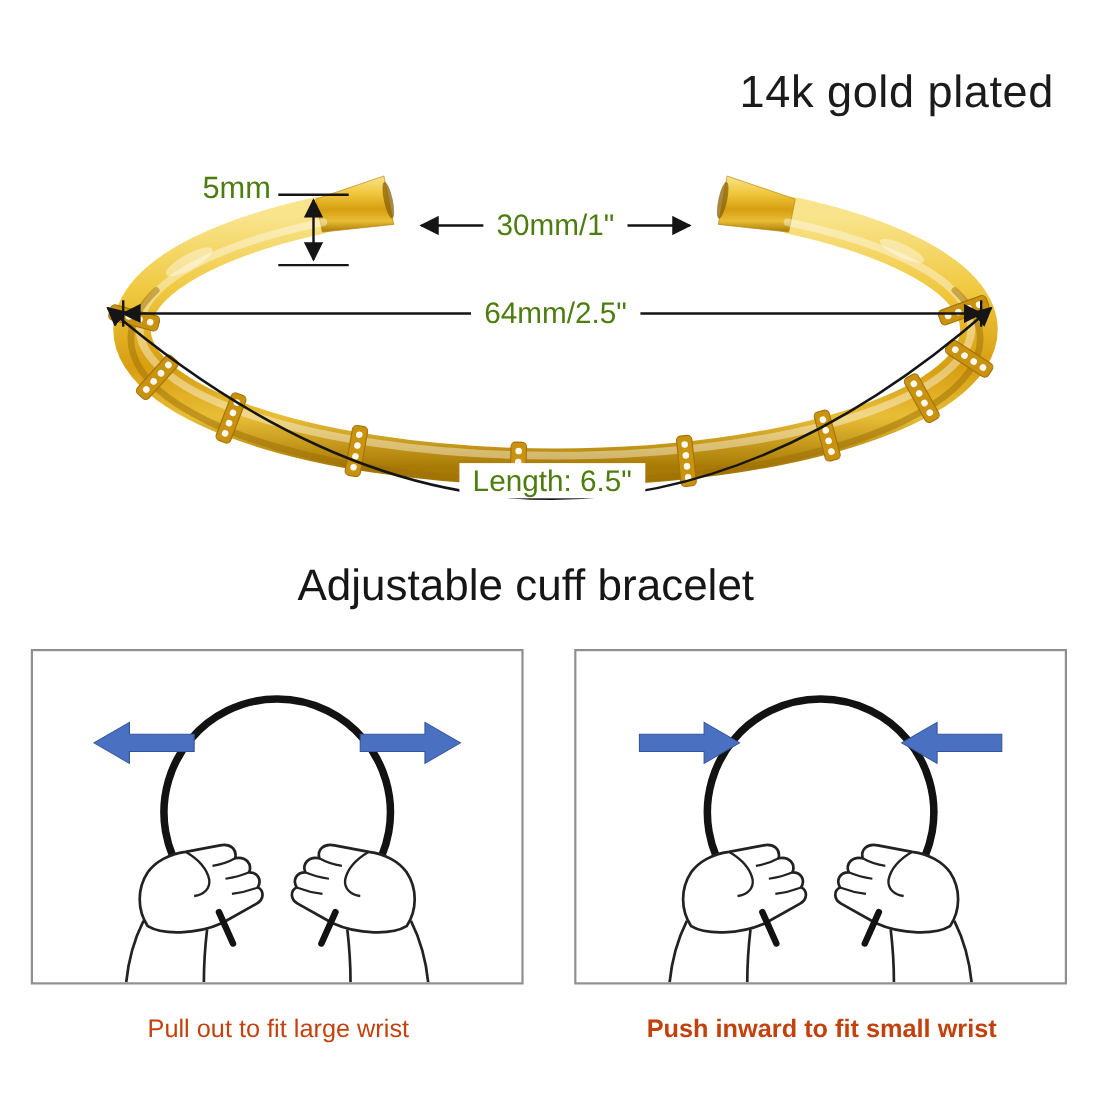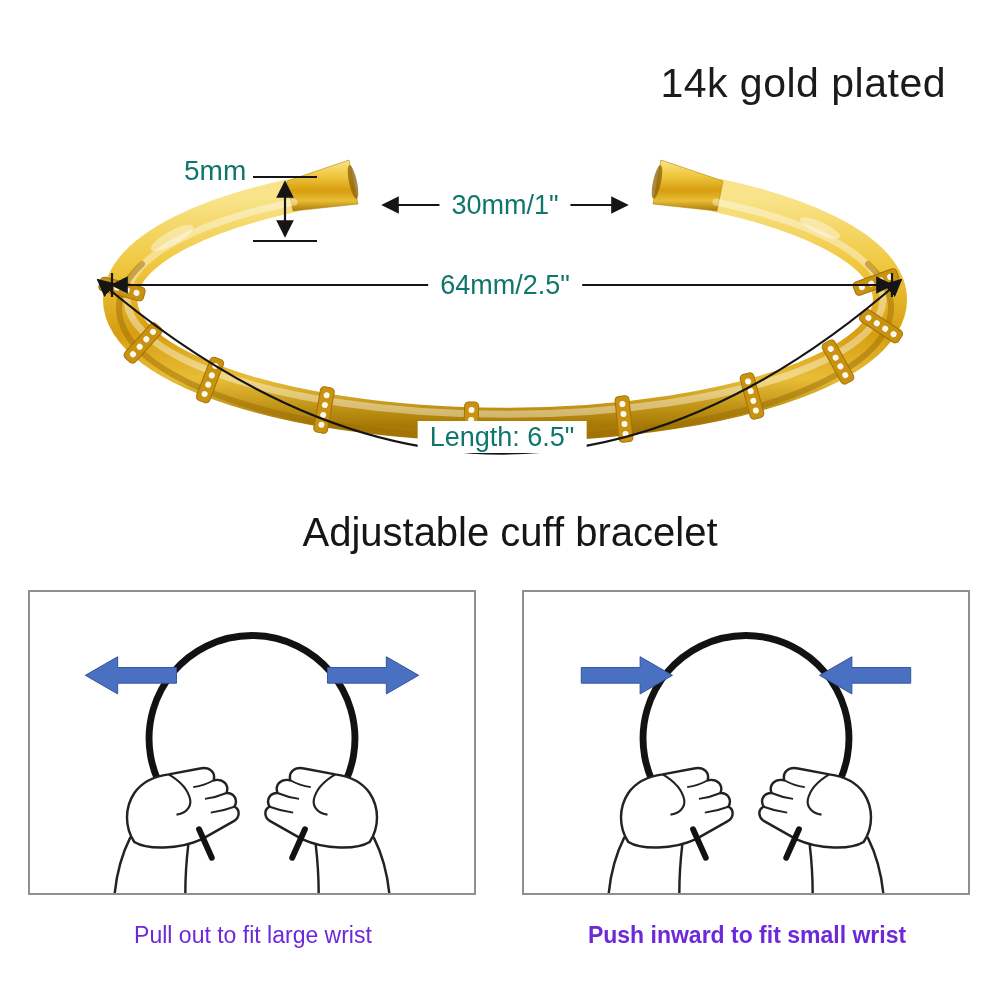--- a/index.html
+++ b/index.html
@@ -2,43 +2,43 @@
 <html><head>
 <meta charset="utf-8">
 <style>
   html,body{margin:0;padding:0;}
   body{
     width:1000px;height:1000px;position:relative;background:#ffffff;
     font-family:"Liberation Sans", sans-serif;color:#1b1b1b;overflow:hidden;
   }
   .abs{position:absolute;}
   .title{
-    top:60px;right:54px;font-size:41px;letter-spacing:0.5px;color:#1b1b1b;
+    top:60px;right:42px;font-size:41px;letter-spacing:0.5px;color:#1b1b1b;
   }
   .subtitle{
-    top:510px;left:0;width:956px;text-align:center;font-size:40px;color:#161616;margin-left:32px;
+    top:510px;left:0;width:956px;text-align:center;font-size:40px;color:#161616;
   }
   .meas{
-    font-size:27px;color:#0f766e;background:#fff;white-space:nowrap;line-height:32px;
+    font-size:27px;color:#4d7c0f;background:#fff;white-space:nowrap;line-height:32px;
   }
   .meas.center{transform:translateX(-50%);padding:0 12px;}
   #m-tip{top:155px;left:184px;font-size:28px;background:transparent;}
   #m-open{top:189px;left:505px;}
   #m-diam{top:269px;left:505px;}
   #m-len{top:421px;left:502px;}
   #bracelet-svg{top:130px;left:0;}
   .instr-box{
     position:absolute;top:590px;width:448px;height:305px;
     border:2px solid #8f8f8f;background:#fff;box-sizing:border-box;
   }
   #box-left{left:28px;}
   #box-right{left:522px;}
   .caption{
     position:absolute;top:922px;width:450px;text-align:center;
-    font-size:23px;color:#6d28d9;
+    font-size:23px;color:#c2410c;
   }
   #cap-left{left:28px;}
   #cap-right{left:522px;font-weight:bold;}
   .hiddendefs{position:absolute;width:0;height:0;overflow:hidden;}
 </style>
 </head>
 <body>
 
 <svg class="hiddendefs" aria-hidden="true">
   <defs>

